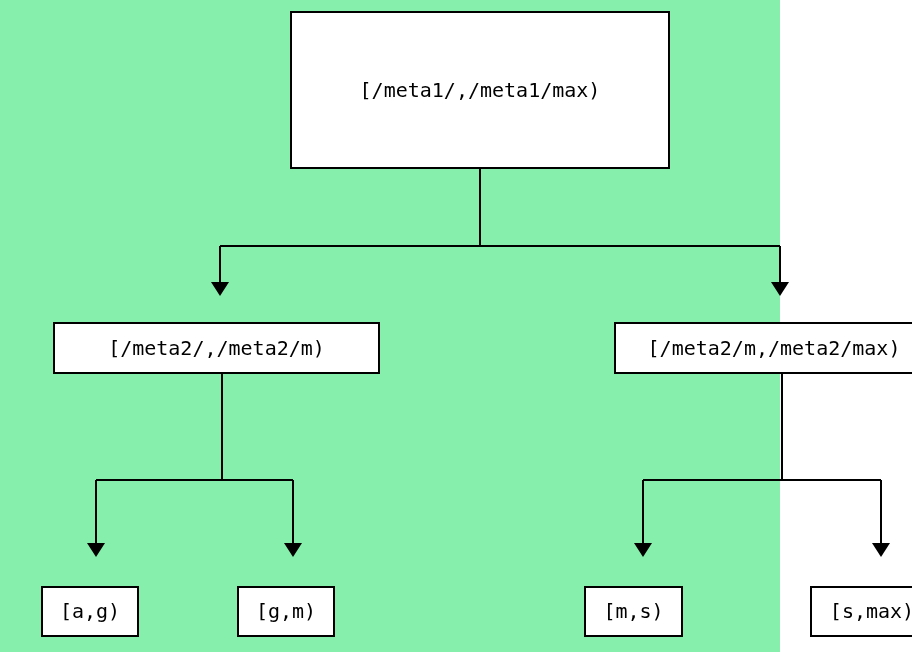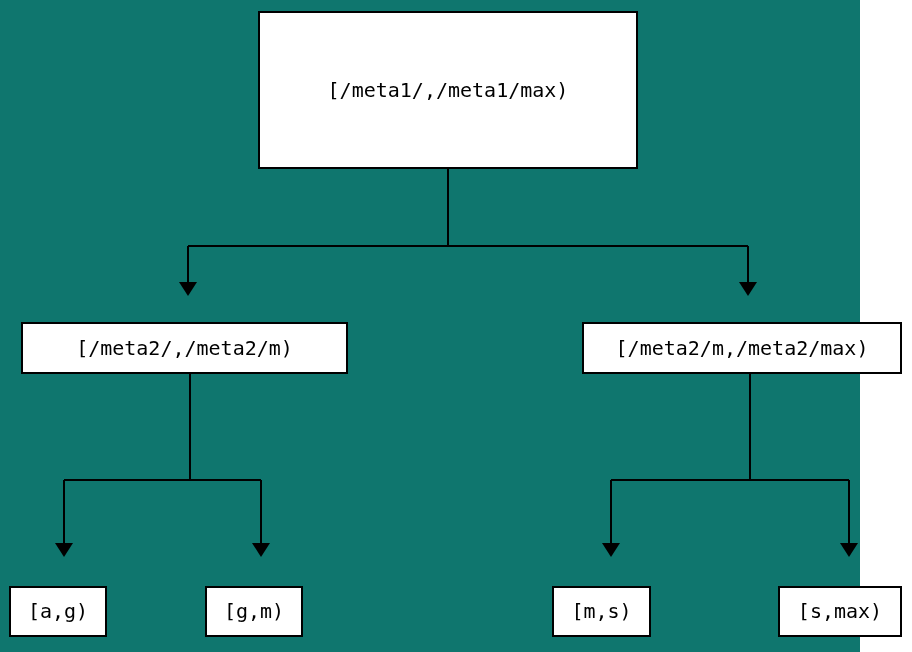--- a/index.html
+++ b/index.html
@@ -8,23 +8,24 @@
     background: #ffffff;
   }
   body {
     width: 912px;
     height: 652px;
     font-family: "DejaVu Sans Mono", "Liberation Mono", monospace;
     overflow: hidden;
   }
   #diagram-root {
     position: relative;
-    width: 860px;
+    width: 748px;
     height: 652px;
-    background: #0f766e;
+    background: #86efac;
+    padding-left: 32px;
   }
   svg.tree-canvas {
     display: block;
     width: 912px;
     height: 652px;
   }
   .node-box {
     fill: #ffffff;
     stroke: #000000;
     stroke-width: 2;

